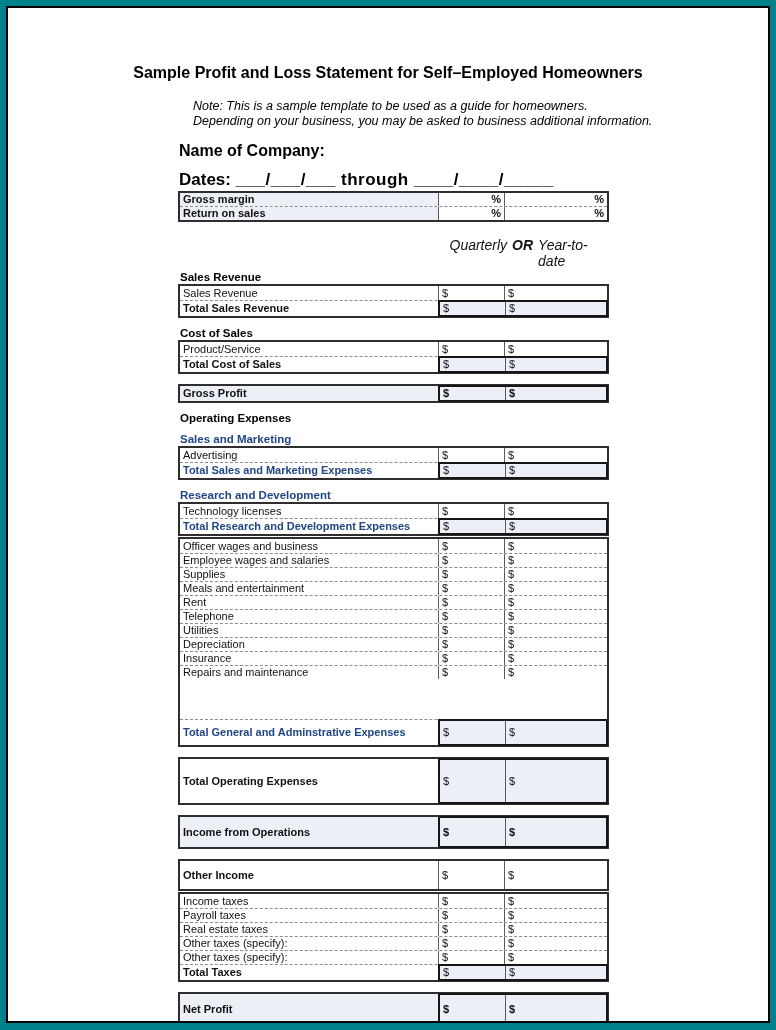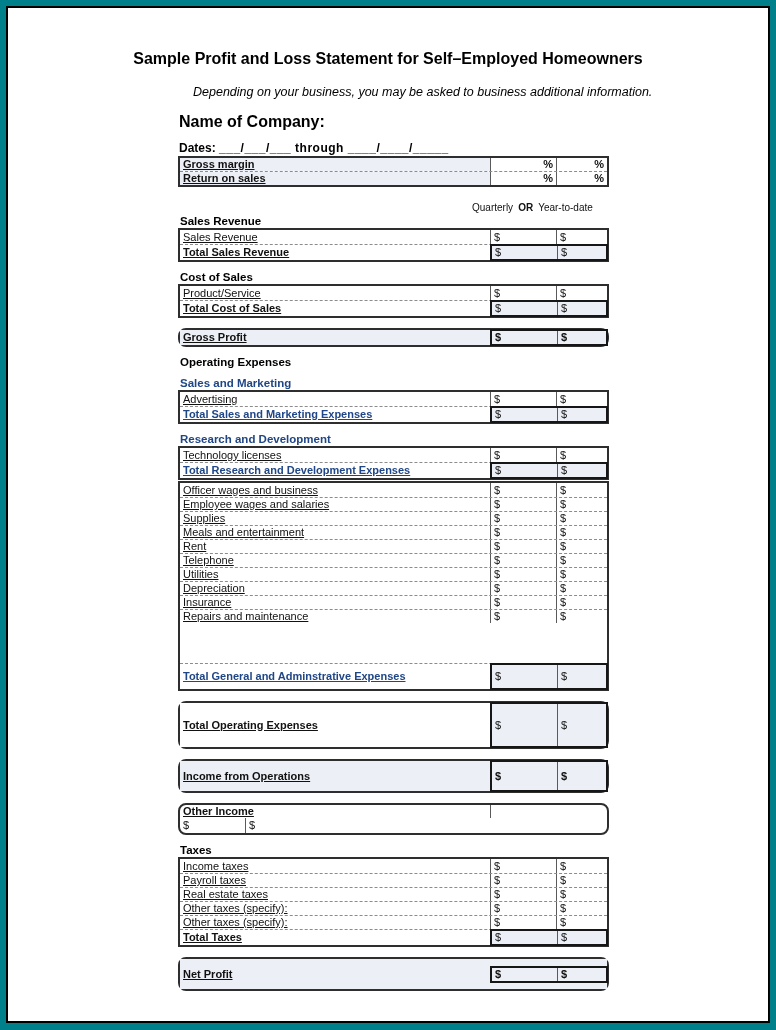--- a/index.html
+++ b/index.html
@@ -15,56 +15,55 @@
     background:var(--teal,#00808A);
     padding:6px 6px 7px 6px;
   }
   .page {
     background:#fff;
     border:2px solid #000;
     width:100%; height:100%;
     position:relative;
     overflow:hidden;
   }
-  .doc { padding-top:42px; }
+  .doc { padding-top:56px; }
   .title {
     text-align:center;
     font-size:16px; font-weight:bold;
     margin:0;
     color:#000;
   }
   .note {
     margin:17px 0 0 185px;
     font-style:italic;
     font-size:12.5px;
     line-height:1.2;
     color:#000;
   }
   .company-line { margin:13px 0 0 171px; font-weight:bold; font-size:16px; color:#000; }
-  .dates-line   { margin:10px 0 0 171px; font-weight:bold; font-size:12px; color:#000; }
+  .dates-line   { margin:10px 0 0 171px; font-weight:bold; font-size:17px; color:#000; }
   .dates-line .dv { font-weight:bold; letter-spacing:0.5px; }
 
   .content { margin-left:170px; width:431px; font-size:11px; }
 
   
   .pl-table {
     border:2px solid #2e2e2e;
     margin-top:1px;
     background:#fff;
   }
-  .pl-table.gap { margin-top:10px;border-radius:8px; }
+  .pl-table.gap { margin-top:10px; }
   .row { display:flex; align-items:stretch; min-height:14px; }
   .row + .row { border-top:1px dashed #8c8c8c; }
   .lbl {
-    width:311px;
+    width:259px;
     padding:0 3px;
     border-right:1px solid #5a5a5a;
     display:flex; align-items:center;
     line-height:13px;
-    text-decoration:underline;
   }
   .pair { display:flex; flex:1; }
   .amt { padding:0 3px; display:flex; align-items:center; line-height:13px; }
   .c1 { width:66px; border-right:1px solid #5a5a5a; }
   .c2 { flex:1; }
 
   
   .row.total-black .lbl { font-weight:bold; }
   .row.total-blue  .lbl { font-weight:bold; color:var(--blue,#204686); }
   .row.total-black .pair, .row.total-blue .pair {
@@ -93,35 +92,37 @@
     color:#000;
   }
   .hd.blue { color:var(--blue,#204686); }
   .hd.tight { margin-bottom:0; }
   .hd.after-col { margin-top:2px; }
 
   
   .colheader {
     display:flex; align-items:baseline;
     margin:15px 0 1px 0;
-    font-size:10px;
+    font-size:14px;
+    font-style:italic;
   }
   .colheader .spacer { width:294px; }
   .colheader .or { font-weight:bold; margin:0 5px; }
 </style>
 </head>
 <body>
 
 <div class="page-frame">
   <div class="page">
     <div class="doc">
 
       <h1 class="title">Sample Profit and Loss Statement for Self–Employed Homeowners</h1>
 
       <div class="note">
+        <div>Note: This is a sample template to be used as a guide for homeowners.</div>
         <div>Depending on your business, you may be asked to business additional information.</div>
       </div>
 
       <div class="company-line">
         <span>Name of Company:</span>
       </div>
 
       <div class="dates-line">
         <span>Dates:</span>
         <span class="dv">___/___/___ through ____/____/_____</span>
@@ -319,29 +320,28 @@
           <div class="pl-table gap">
             <div class="row grand" style="min-height: 30px;">
               <div class="lbl">Income from Operations</div>
               <div class="pair">
                 <div class="amt c1">$</div>
                 <div class="amt c2">$</div>
               </div>
             </div>
           </div>
           <div class="pl-table gap">
-            <div class="row other" style="min-height: 28px; flex-direction: column;">
+            <div class="row other" style="min-height: 28px;">
               <div class="lbl">Other Income</div>
               <div class="pair">
                 <div class="amt c1">$</div>
                 <div class="amt c2">$</div>
               </div>
             </div>
           </div>
-          <div class="hd">Taxes</div>
           <div class="pl-table">
             <div class="row normal">
               <div class="lbl">Income taxes</div>
               <div class="pair">
                 <div class="amt c1">$</div>
                 <div class="amt c2">$</div>
               </div>
             </div>
             <div class="row normal">
               <div class="lbl">Payroll taxes</div>
@@ -373,21 +373,21 @@
             </div>
             <div class="row total-black">
               <div class="lbl">Total Taxes</div>
               <div class="pair">
                 <div class="amt c1">$</div>
                 <div class="amt c2">$</div>
               </div>
             </div>
           </div>
           <div class="pl-table gap">
-            <div class="row grand" style="min-height: 30px; align-items: center;">
+            <div class="row grand" style="min-height: 30px;">
               <div class="lbl">Net Profit</div>
               <div class="pair">
                 <div class="amt c1">$</div>
                 <div class="amt c2">$</div>
               </div>
             </div>
           </div>
         </div>
 
     </div>

